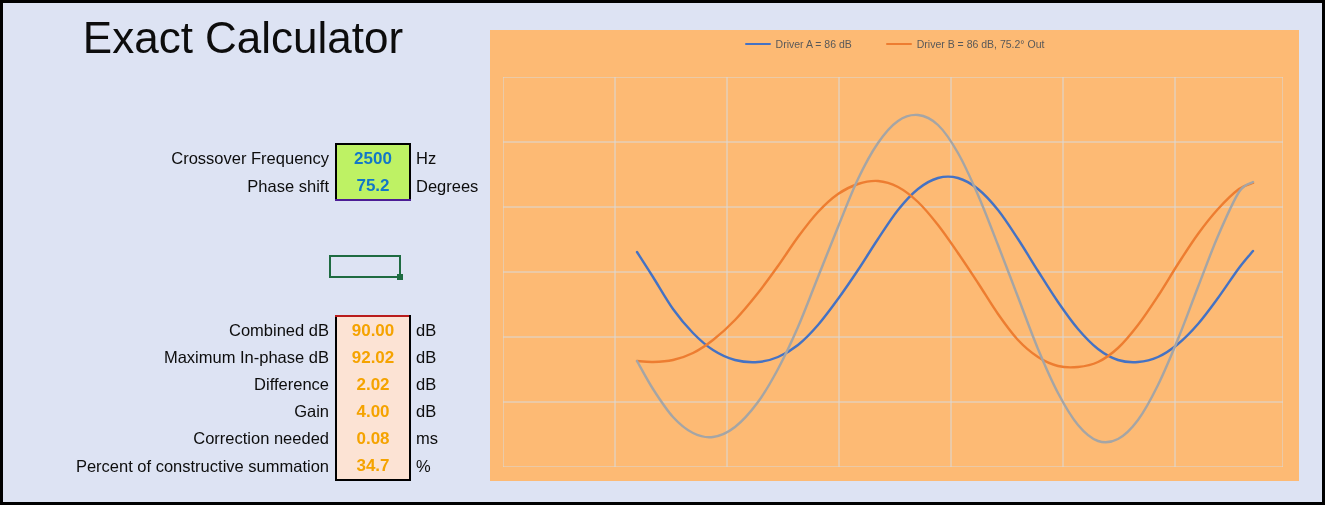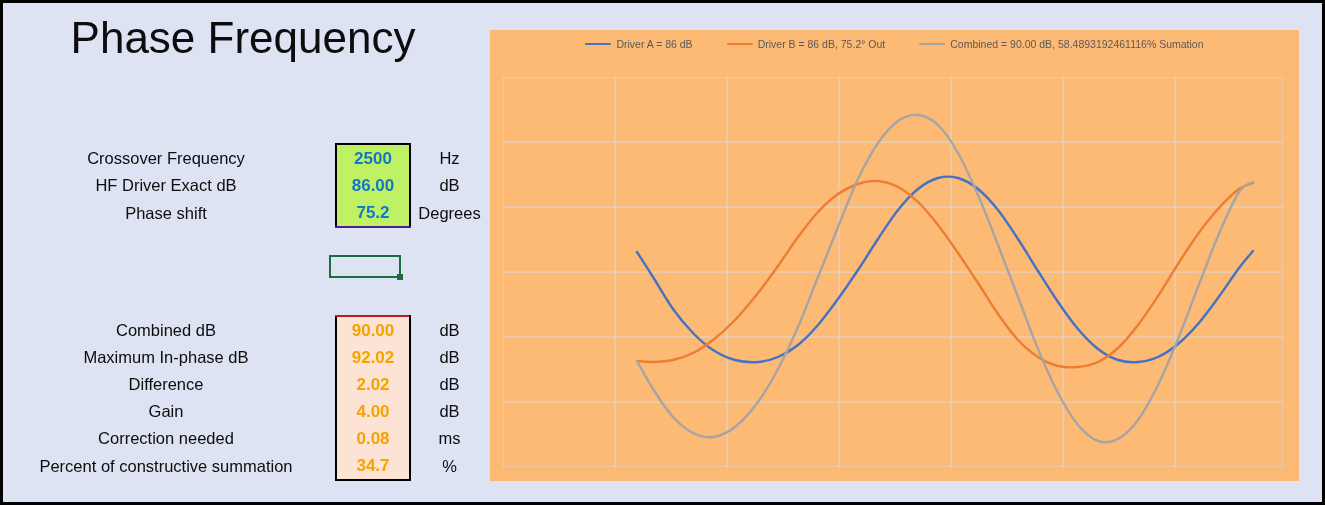--- a/index.html
+++ b/index.html
@@ -49,21 +49,20 @@
     border-collapse: collapse;
   }
   .field-table td {
     padding: 0;
     margin: 0;
     height: 27px;
     vertical-align: middle;
     font-size: 16.5px;
     color: #0d0d0d;
     white-space: nowrap;
-    text-align: center;
   }
   .lbl-cell {
     text-align: right;
     padding-right: 6px !important;
   }
   .val-cell {
     text-align: center;
     font-weight: bold;
     width: 72px;
     min-width: 72px;
@@ -176,33 +175,28 @@
     height: 390px;
   }
 </style>
 </head>
 <body>
 
 <div id="app">
 
   <div id="left-panel">
 
-    <div id="page-title">Phase Frequency</div>
+    <div id="page-title">Exact Calculator</div>
 
     <table class="field-table" id="inputs-table">
       <tbody>
           <tr>
         <td class="lbl-cell">Crossover Frequency</td>
         <td class="val-cell">2500</td>
         <td class="unit-cell">Hz</td>
-      </tr>
-      <tr>
-        <td class="lbl-cell">HF Driver Exact dB</td>
-        <td class="val-cell">86.00</td>
-        <td class="unit-cell">dB</td>
       </tr>
       <tr>
         <td class="lbl-cell">Phase shift</td>
         <td class="val-cell">75.2</td>
         <td class="unit-cell">Degrees</td>
       </tr>
     </tbody>
       </table>
 
     <div id="active-cell">
@@ -250,24 +244,20 @@
   <div id="chart-card">
 
     <div id="chart-legend">
       <div class="legend-entry">
         <span class="legend-swatch" style="background:#4472C4"></span>
         <span>Driver A = 86 dB</span>
       </div>
       <div class="legend-entry">
         <span class="legend-swatch" style="background:#ED7D31"></span>
         <span>Driver B = 86 dB, 75.2° Out</span>
-      </div>
-      <div class="legend-entry">
-        <span class="legend-swatch" style="background:#A5A5A5"></span>
-        <span>Combined = 90.00 dB, 58.4893192461116% Sumation</span>
       </div>
     </div>
 
     <div id="plot-area">
       <svg id="plot-svg" viewBox="0 0 780 390" preserveAspectRatio="none">
         <g id="gridlines">
             <line x1="0" x2="0" y1="0" y2="390" stroke="#D9D9D9" stroke-width="1"></line>
             <line x1="112" x2="112" y1="0" y2="390" stroke="#D9D9D9" stroke-width="1"></line>
             <line x1="224" x2="224" y1="0" y2="390" stroke="#D9D9D9" stroke-width="1"></line>
             <line x1="336" x2="336" y1="0" y2="390" stroke="#D9D9D9" stroke-width="1"></line>

